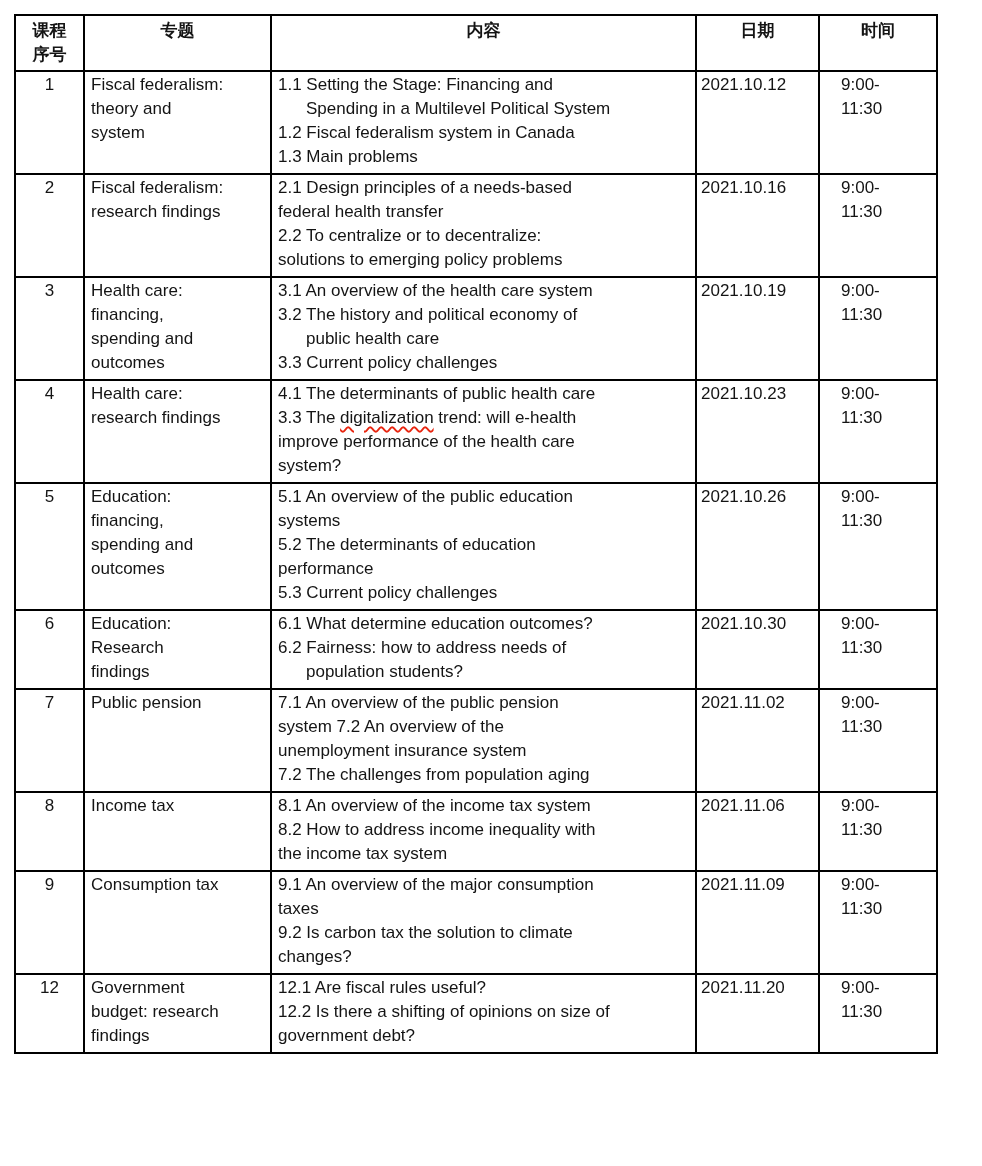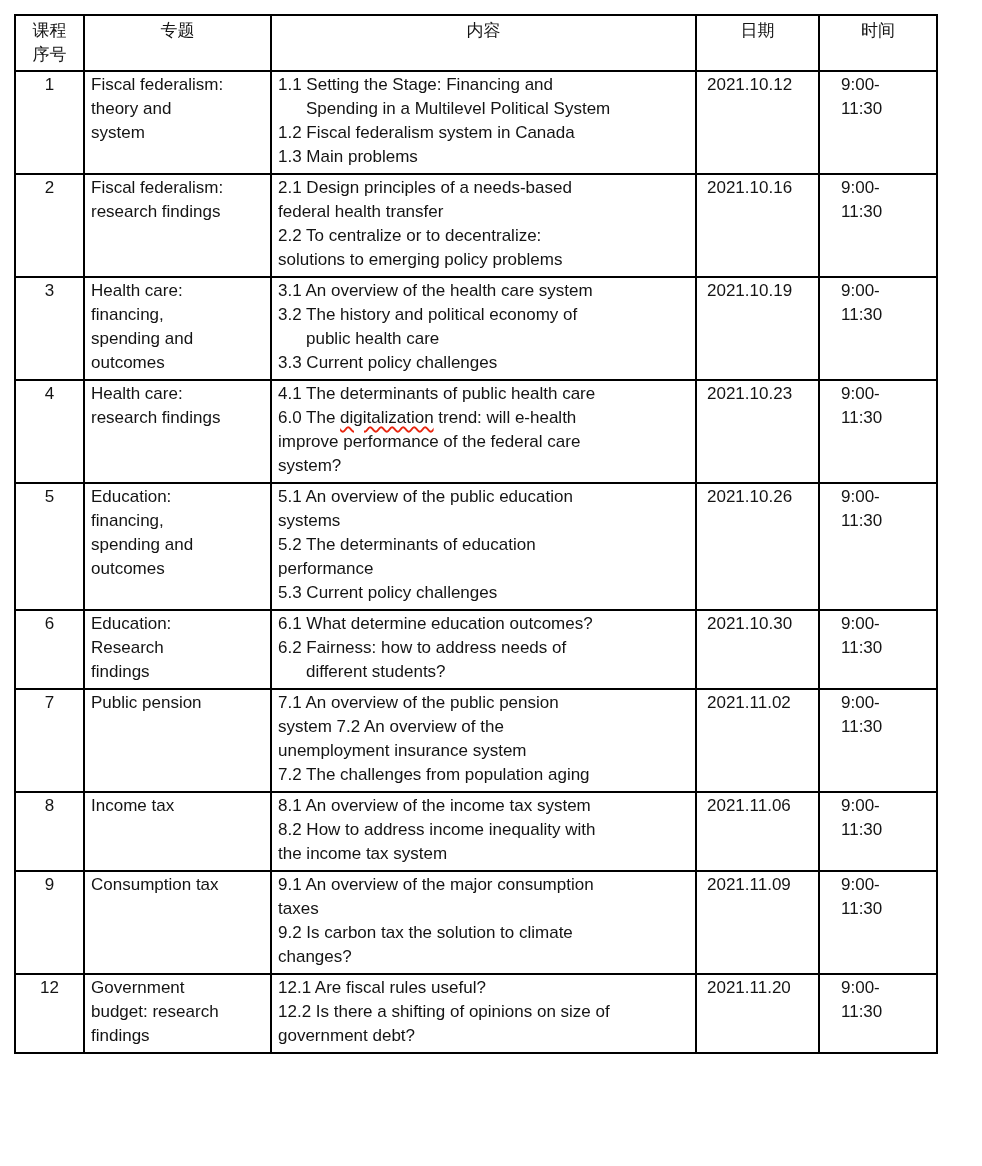--- a/index.html
+++ b/index.html
@@ -29,34 +29,34 @@
     font-size: 17px;
     line-height: 24px;
   }
   th, td {
     border: 2px solid #000000;
     vertical-align: top;
     padding: 1px 6px 4px 6px;
     overflow: hidden;
   }
   th {
-    font-weight: normal;
+    font-weight: bold;
     text-align: center;
     white-space: pre-line;
     padding-top: 3px;
     padding-bottom: 3px;
   }
   td.col-no {
     text-align: center;
   }
   td.col-topic {
     white-space: pre-line;
   }
   td.col-date {
-    padding-left: 10px;
+    padding-left: 4px;
     white-space: pre-line;
   }
   td.col-time {
     white-space: pre-line;
     padding-left: 21px;
   }
   .content-line {
     white-space: pre-wrap;
   }
   .content-line.indent {
@@ -137,22 +137,22 @@
           <td class="col-date">2021.10.19</td>
           <td class="col-time">9:00-
 11:30</td>
         </tr>
         <tr>
           <td class="col-no">4</td>
           <td class="col-topic">Health care:
 research findings</td>
           <td class="col-content">
             <div class="content-line"><span>4.1 The determinants of public health care</span></div>
-            <div class="content-line"><span>6.0 The </span><span class="spellcheck">digitalization</span><span> trend: will e-health</span></div>
-            <div class="content-line"><span>improve performance of the federal care</span></div>
+            <div class="content-line"><span>3.3 The </span><span class="spellcheck">digitalization</span><span> trend: will e-health</span></div>
+            <div class="content-line"><span>improve performance of the health care</span></div>
             <div class="content-line"><span>system?</span></div>
           </td>
           <td class="col-date">2021.10.23</td>
           <td class="col-time">9:00-
 11:30</td>
         </tr>
         <tr>
           <td class="col-no">5</td>
           <td class="col-topic">Education:
 financing,
@@ -170,21 +170,21 @@
 11:30</td>
         </tr>
         <tr>
           <td class="col-no">6</td>
           <td class="col-topic">Education:
 Research
 findings</td>
           <td class="col-content">
             <div class="content-line"><span>6.1 What determine education outcomes?</span></div>
             <div class="content-line"><span>6.2 Fairness: how to address needs of</span></div>
-            <div class="content-line indent"><span>different students?</span></div>
+            <div class="content-line indent"><span>population students?</span></div>
           </td>
           <td class="col-date">2021.10.30</td>
           <td class="col-time">9:00-
 11:30</td>
         </tr>
         <tr>
           <td class="col-no">7</td>
           <td class="col-topic">Public pension</td>
           <td class="col-content">
             <div class="content-line"><span>7.1 An overview of the public pension</span></div>

